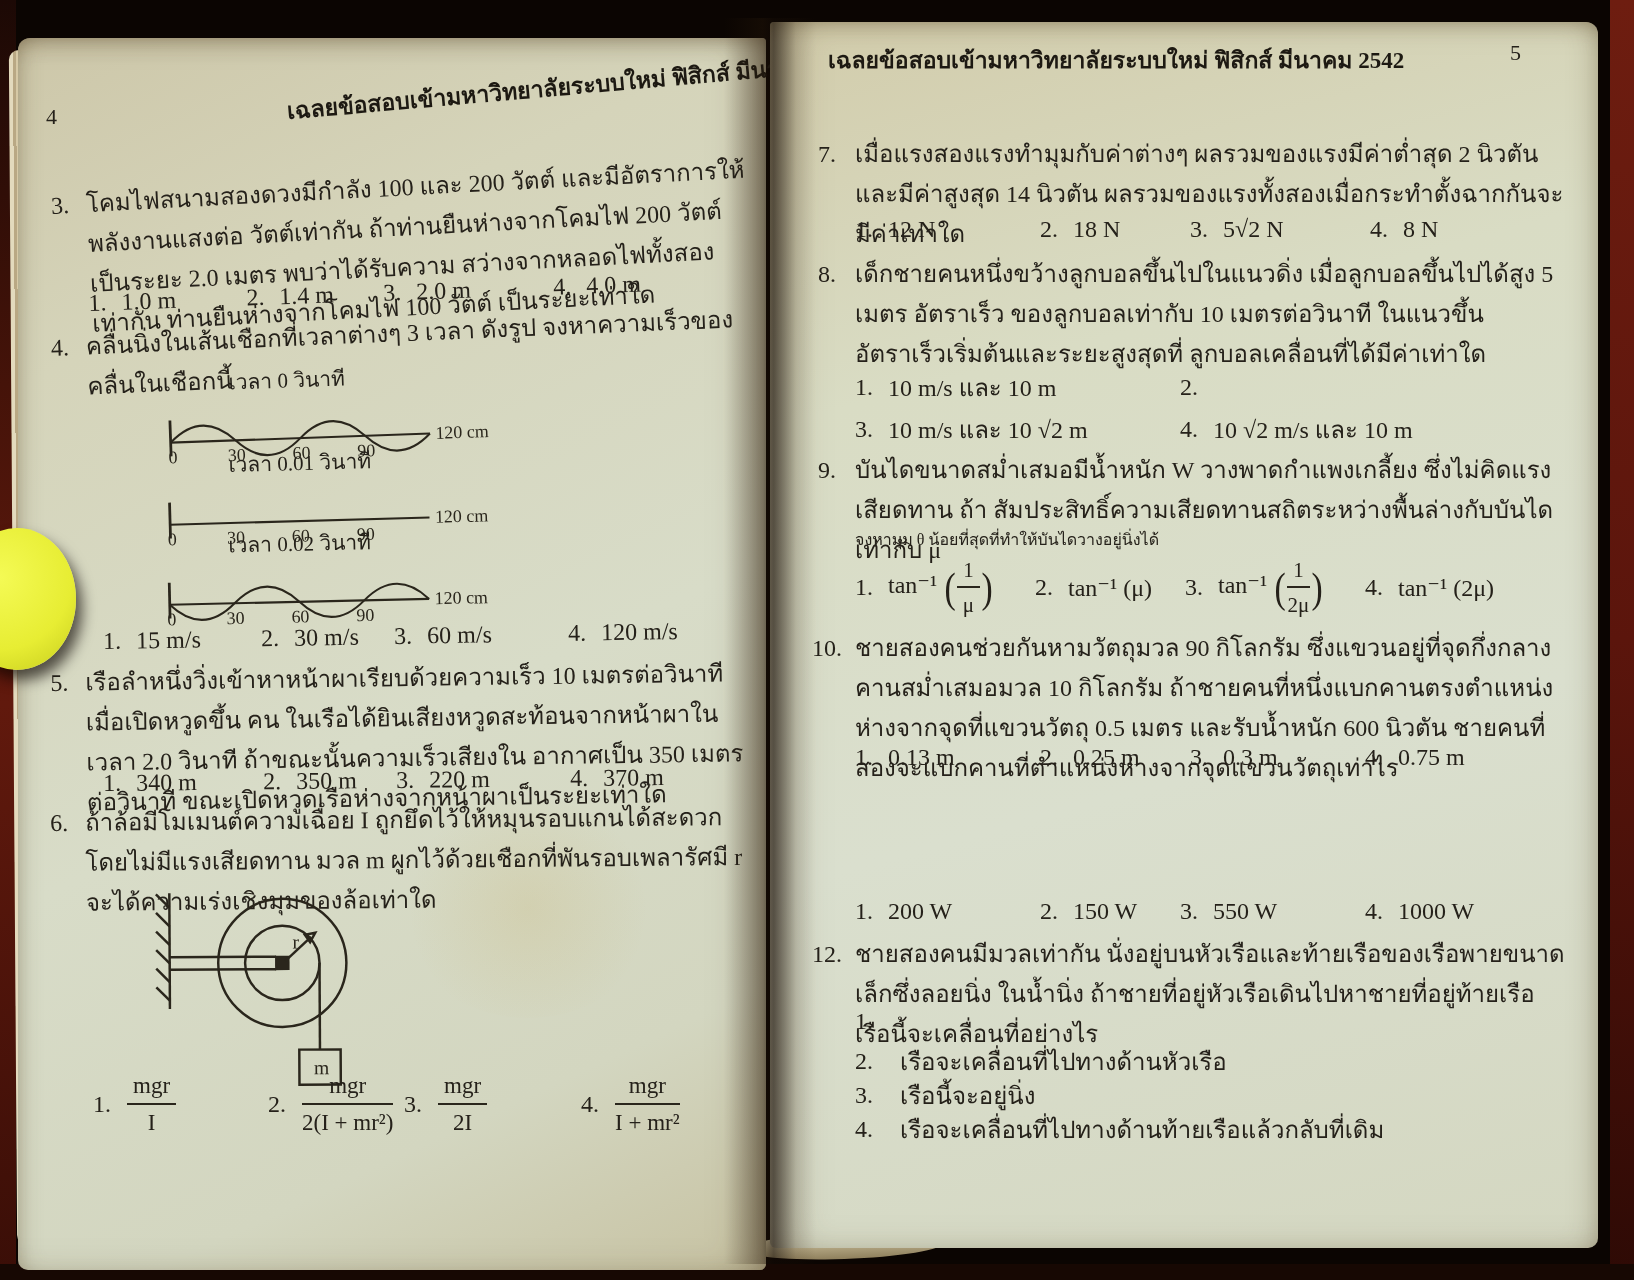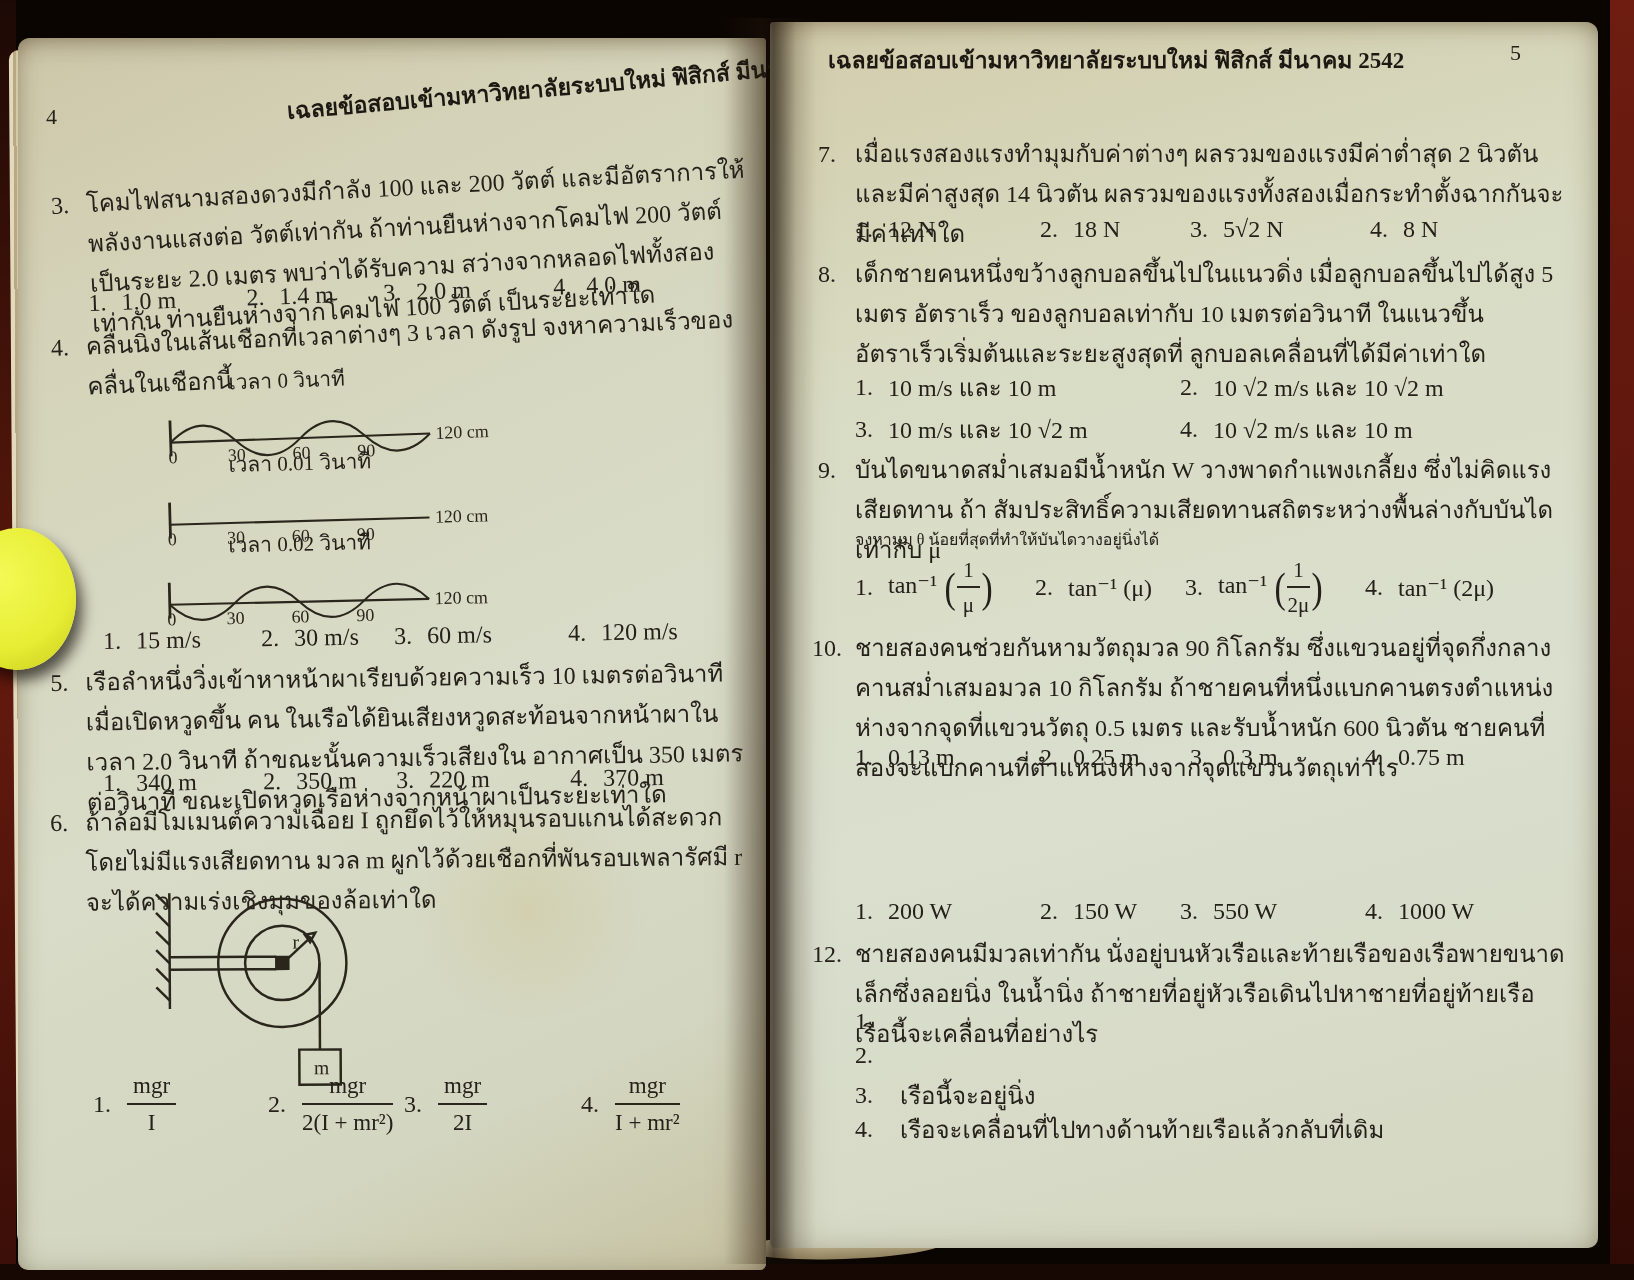--- a/index.html
+++ b/index.html
@@ -298,21 +298,20 @@
       <span class="qno qno-r">8.</span>
       <p class="qtext rtext">เด็กชายคนหนึ่งขว้างลูกบอลขึ้นไปในแนวดิ่ง เมื่อลูกบอลขึ้นไปได้สูง 5 เมตร อัตราเร็ว ของลูกบอลเท่ากับ 10 เมตรต่อวินาที ในแนวขึ้น อัตราเร็วเริ่มต้นและระยะสูงสุดที่ ลูกบอลเคลื่อนที่ได้มีค่าเท่าใด</p>
     </div>
     <div class="crow" style="left:85px;top:346px;">
       <span class="ch" style="width:325px">
           <span class="chn">1.</span>
           <span class="chl">10 m/s และ 10 m</span>
         </span>
       <span class="ch">
           <span class="chn">2.</span>
-          <span class="chl">10 √2 m/s และ 10 √2 m</span>
         </span>
     </div>
     <div class="crow" style="left:85px;top:388px;">
       <span class="ch" style="width:325px">
           <span class="chn">3.</span>
           <span class="chl">10 m/s และ 10 √2 m</span>
         </span>
       <span class="ch">
           <span class="chn">4.</span>
           <span class="chl">10 √2 m/s และ 10 m</span>
@@ -390,20 +389,21 @@
       <p class="qtext rtext">ชายสองคนมีมวลเท่ากัน  นั่งอยู่บนหัวเรือและท้ายเรือของเรือพายขนาดเล็กซึ่งลอยนิ่ง ในน้ำนิ่ง ถ้าชายที่อยู่หัวเรือเดินไปหาชายที่อยู่ท้ายเรือ เรือนี้จะเคลื่อนที่อย่างไร</p>
     </div>
     <div class="crow" style="left:85px;top:986px;">
       <span class="ch">
           <span class="chn" style="width:30px">1.</span>
         </span>
     </div>
     <div class="crow" style="left:85px;top:1020px;">
       <span class="ch">
           <span class="chn" style="width:30px">2.</span>
+          <span class="chl">เรือจะเคลื่อนที่ไปทางด้านหัวเรือ</span>
         </span>
     </div>
     <div class="crow" style="left:85px;top:1054px;">
       <span class="ch">
           <span class="chn" style="width:30px">3.</span>
           <span class="chl">เรือนี้จะอยู่นิ่ง</span>
         </span>
     </div>
     <div class="crow" style="left:85px;top:1088px;">
       <span class="ch">

